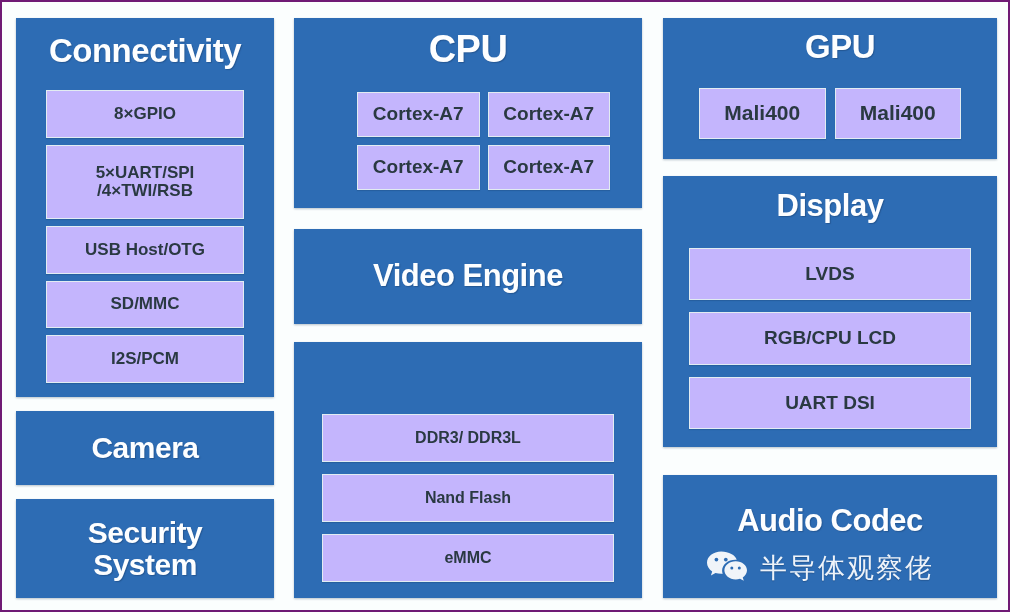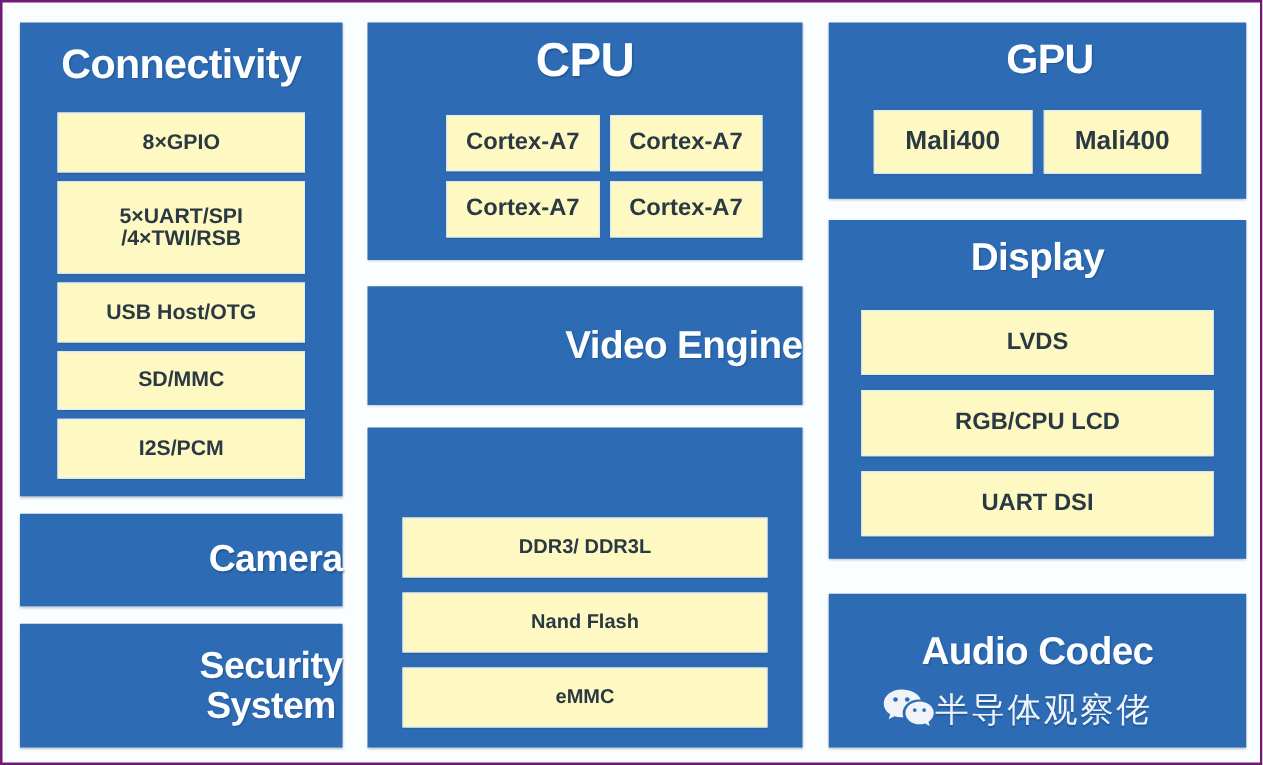--- a/index.html
+++ b/index.html
@@ -26,35 +26,35 @@
   }
   .block-title {
     color: #fdfeff;
     font-weight: bold;
     text-align: center;
     letter-spacing: -0.5px;
     text-shadow: 1px 1px 1px rgba(20,50,90,0.35);
     line-height: 1.05;
   }
   .chip {
-    background: #fef9c3;
+    background: #c4b5fd;
     color: #2a3942;
     font-weight: bold;
     display: flex;
     align-items: center;
     justify-content: center;
     box-sizing: border-box;
     border: 1px solid #e2ecf2;
     box-shadow: 0 1px 1px rgba(10,40,70,0.18);
     line-height: 1.08;
   }
   .solo-block {
     display: flex;
     align-items: center;
-    justify-content: flex-end;
+    justify-content: center;
   }
 
   
   #connectivity { left: 14px;  top: 16px;  width: 258px; height: 379px; }
   #connectivity .block-title { font-size: 33px; margin-top: 16px; }
   #conn-list {
     position: absolute; left: 30px; top: 72px; right: 30px; bottom: 14px;
     display: flex; flex-direction: column; gap: 7px;
   }
   #conn-list .chip { flex: 1 1 auto; font-size: 17px; }
@@ -108,21 +108,21 @@
   #audio { left: 661px; top: 473px; width: 334px; height: 123px; }
   #audio .block-title { font-size: 31px; margin-top: 30px; }
 
   
   #watermark {
     position: absolute;
     left: 704px;
     top: 548px;
     display: flex;
     align-items: center;
-    gap: 0;
+    gap: 12px;
     opacity: 0.93;
     pointer-events: none;
   }
   #watermark .wm-text {
     color: #fdfeff;
     font-size: 27px;
     letter-spacing: 2px;
     font-family: "DejaVu Sans", sans-serif;
     text-shadow: 0 1px 1px rgba(20,50,90,0.4);
   }

